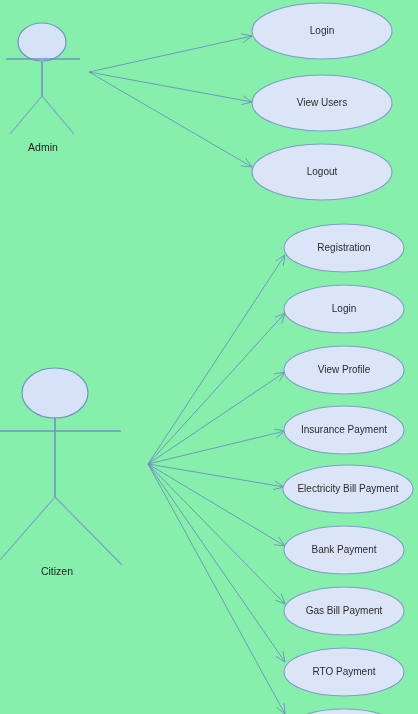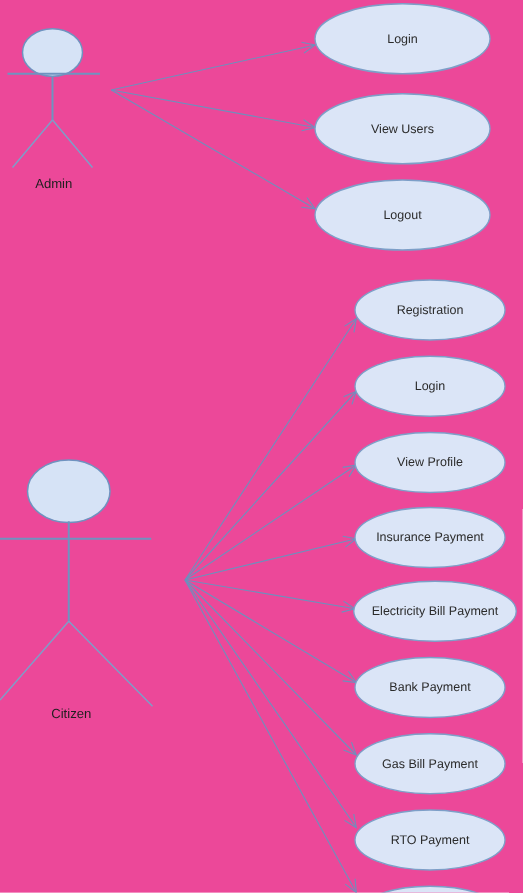--- a/index.html
+++ b/index.html
@@ -12,21 +12,21 @@
     width: 418px;
     height: 714px;
     font-family: "Liberation Sans", sans-serif;
     overflow: hidden;
     position: relative;
   }
   #diagram-root {
     position: relative;
     width: 418px;
     height: 714px;
-    background: #ec4899;
+    background: #86efac;
   }
   #diagram-svg {
     position: absolute;
     top: 0;
     left: 0;
     width: 418px;
     height: 714px;
     display: block;
   }
   .uc-label {

